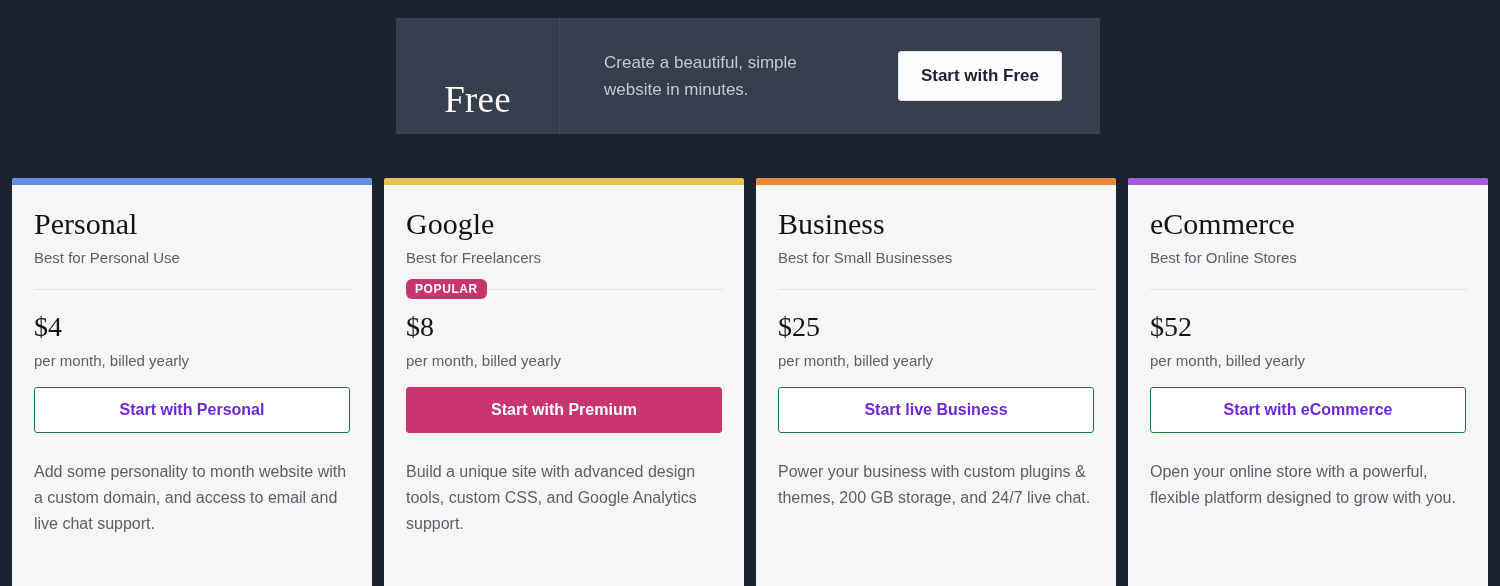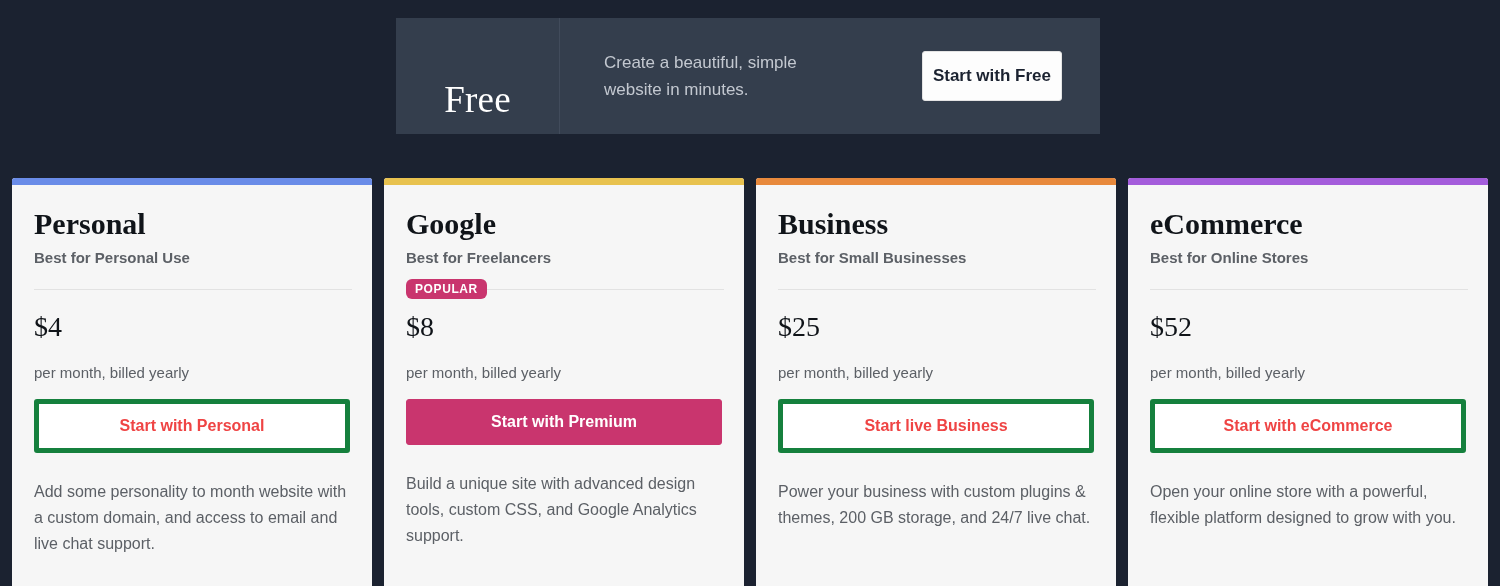--- a/index.html
+++ b/index.html
@@ -61,21 +61,21 @@
   }
   .free-button {
     margin-left: auto;
     background: #fdfdfd;
     color: #1b2230;
     border: 1px solid #e4e4e4;
     border-radius: 3px;
     font-family: "Liberation Sans", sans-serif;
     font-size: 17px;
     font-weight: bold;
-    padding: 14px 10px;
+    padding: 14px 22px;
     cursor: pointer;
     white-space: nowrap;
   }
 
   
   .plans {
     position: absolute;
     left: 12px;
     top: 178px;
     width: 1476px;
@@ -88,21 +88,20 @@
     border-radius: 3px 3px 0 0;
     overflow: hidden;
     display: flex;
     flex-direction: column;
     min-height: 408px;
   }
   .plan-bar { height: 7px; width: 100%; }
 
   .plan-head {
     padding: 22px 20px 0 22px;
-    font-weight: bold;
   }
   .plan-name {
     font-family: "Liberation Serif", serif;
     font-size: 30px;
     color: #101419;
     line-height: 1.1;
   }
   .plan-tagline {
     font-size: 15px;
     color: #5c6066;
@@ -137,37 +136,37 @@
   }
   .plan-price {
     font-family: "Liberation Serif", serif;
     font-size: 28px;
     color: #101419;
     line-height: 1.1;
   }
   .plan-billing {
     font-size: 15px;
     color: #5c6066;
-    margin-top: 21px;
+    margin-top: 9px;
   }
 
   .plan-cta-wrap { padding: 18px 22px 0 22px; }
   .plan-cta {
     display: block;
     width: 100%;
     text-align: center;
     padding: 13px 8px;
     font-size: 16px;
     font-weight: bold;
     font-family: "Liberation Sans", sans-serif;
     border-radius: 3px;
     cursor: pointer;
     background: #ffffff;
-    color: #ef4444;
-    border: 5px solid #15803d;
+    color: #6d28d9;
+    border: 1px solid #15803d;
   }
   .plan-cta.primary {
     background: #c9356e;
     color: #ffffff;
     border: 1px solid #c9356e;
   }
 
   .plan-desc {
     padding: 26px 22px 22px 22px;
     font-size: 16px;

